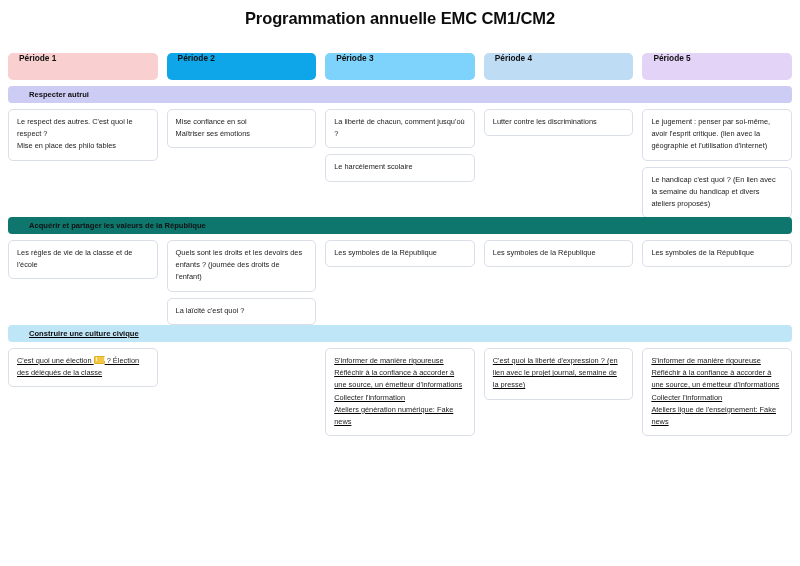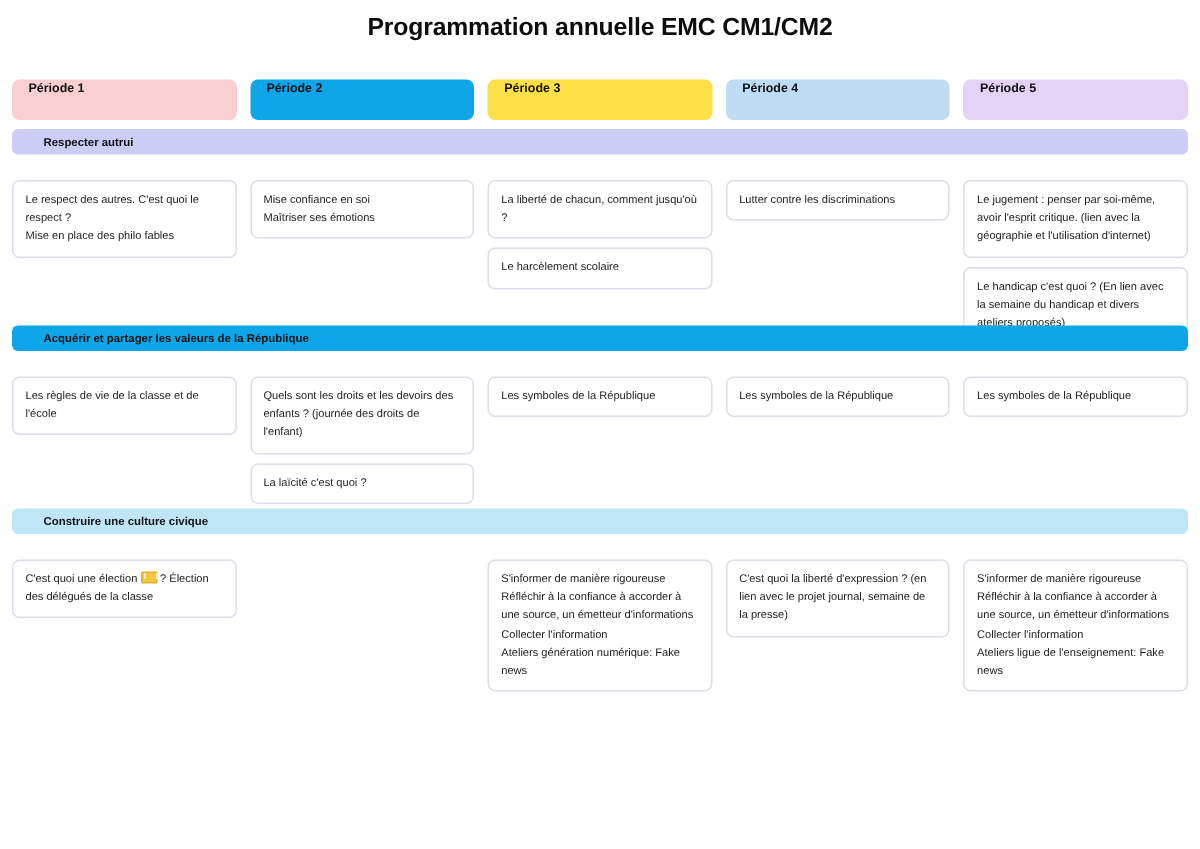--- a/index.html
+++ b/index.html
@@ -75,21 +75,20 @@
     display: flex;
     gap: 9px;
     align-items: flex-start;
   }
   .col {
     flex: 1 1 0;
     min-width: 0;
     display: flex;
     flex-direction: column;
     gap: 6px;
-    margin-top: 11px;
   }
   .card {
     background: #ffffff;
     border: 1px solid #d9dee8;
     border-radius: 5px;
     padding: 6px 8px 7px 8px;
     font-size: 7.4px;
     line-height: 12.2px;
     color: #1b1b1b;
     white-space: pre-line;
@@ -125,21 +124,21 @@
 
   <div class="page-title">Programmation annuelle EMC CM1/CM2</div>
 
   <div class="period-row">
     <div class="period-pill" style="background: rgb(249, 207, 207);">
       <span>Période 1</span>
     </div>
     <div class="period-pill" style="background: #0ea5e9;">
       <span>Période 2</span>
     </div>
-    <div class="period-pill" style="background: #fde047;">
+    <div class="period-pill" style="background: #7dd3fc;">
       <span>Période 3</span>
     </div>
     <div class="period-pill" style="background: rgb(191, 220, 245);">
       <span>Période 4</span>
     </div>
     <div class="period-pill" style="background: rgb(227, 211, 247);">
       <span>Période 5</span>
     </div>
   </div>
 
@@ -164,21 +163,21 @@
           <div class="col">
             <div class="card">Lutter contre les discriminations</div>
           </div>
           <div class="col">
             <div class="card">Le jugement : penser par soi-même, avoir l'esprit critique. (lien avec la géographie et l'utilisation d'internet)</div>
             <div class="card">Le handicap c'est quoi ? (En lien avec la semaine du handicap et divers ateliers proposés)</div>
           </div>
         </div>
       </div>
       <div class="section" style="top: 217px;">
-        <div class="section-band" style="background: #0ea5e9;">
+        <div class="section-band" style="background: #0f766e;">
           <span>Acquérir et partager les valeurs de la République</span>
         </div>
         <div class="section-cols">
           <div class="col">
             <div class="card">Les règles de vie de la classe et de l'école</div>
           </div>
           <div class="col">
             <div class="card">Quels sont les droits et les devoirs des enfants ? (journée des droits de l'enfant)</div>
             <div class="card">La laïcité c'est quoi ?</div>
           </div>
@@ -186,21 +185,21 @@
             <div class="card">Les symboles de la République</div>
           </div>
           <div class="col">
             <div class="card">Les symboles de la République</div>
           </div>
           <div class="col">
             <div class="card">Les symboles de la République</div>
           </div>
         </div>
       </div>
-      <div class="section" style="top: 339px;">
+      <div class="section" style="top: 325px; text-decoration: underline;">
         <div class="section-band" style="background: rgb(191, 230, 247);">
           <span>Construire une culture civique</span>
         </div>
         <div class="section-cols">
           <div class="col">
             <div class="card"><span>C'est quoi une élection </span><span class="ballot-glyph"></span><span> ? Élection des délégués de la classe</span></div>
           </div>
           <div class="col"></div>
           <div class="col">
             <div class="card">S'informer de manière rigoureuse

